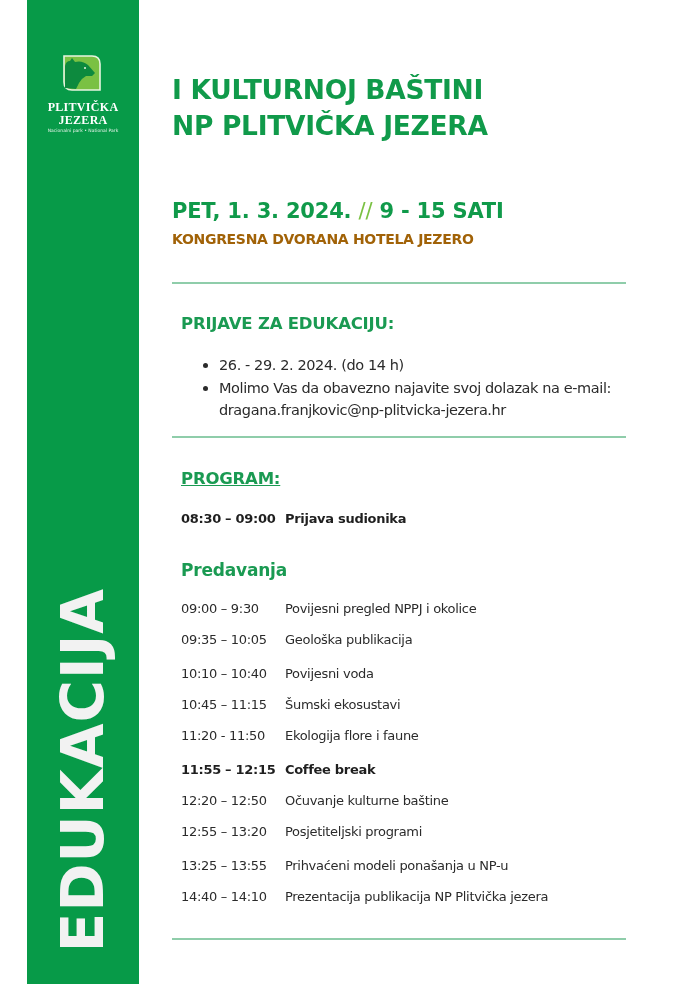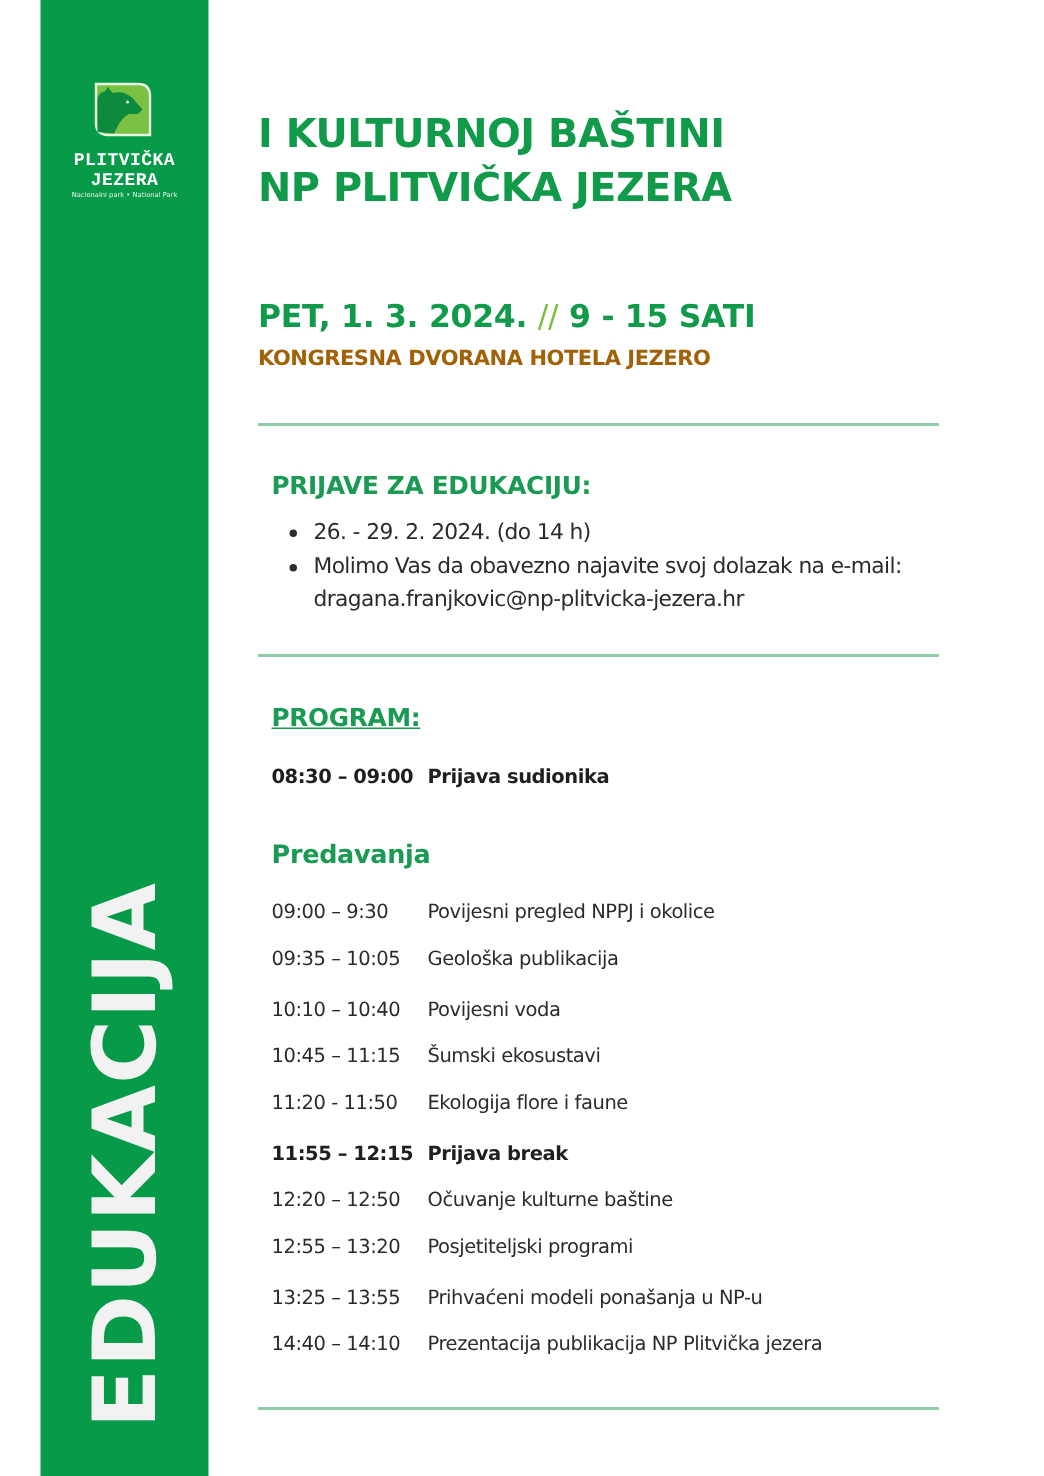--- a/index.html
+++ b/index.html
@@ -10,21 +10,21 @@
   .sidebar {
     position: absolute; left: 27px; top: 0; width: 112px; height: 984px;
     background: #079a48;
   }
   .logo {
     position: absolute; left: 62px; top: 54px; width: 40px; height: 38px;
   }
   .logo-name {
     position: absolute; left: 27px; width: 112px; text-align: center; color: #ffffff;
     font-weight: bold; font-size: 12px; letter-spacing: 0.3px; line-height: 13px;
-    font-family: Liberation Mono, monospace;
+    font-family: Liberation Serif, serif;
   }
   .logo-name.l1 { top: 101px; }
   .logo-name.l2 { top: 114px; }
   .logo-sub {
     position: absolute; left: 27px; top: 128px; width: 112px; text-align: center;
     color: #e6f4ea; font-size: 4.5px; line-height: 6px; font-family: "DejaVu Sans", sans-serif;
   }
   .vertical {
     position: absolute; left: 83px; top: 770px; transform: translate(-50%, -50%) rotate(-90deg);
     color: #f2f2f2; font-weight: bold; font-size: 58px; letter-spacing: 1px; white-space: nowrap;
@@ -45,21 +45,21 @@
     font-size: 14px; white-space: nowrap; font-family: "DejaVu Sans", sans-serif; letter-spacing: -0.3px;
   }
   .divider {
     position: absolute; left: 172px; width: 454px; height: 2px; background: #8fcdaa;
   }
   .section-h {
     position: absolute; left: 181px; color: #1a9a52; font-weight: bold; font-size: 16.5px;
     white-space: nowrap; font-family: "DejaVu Sans", sans-serif; letter-spacing: -0.2px;
   }
   .bullets {
-    position: absolute; left: 181px; top: 344px; margin: 0; padding: 0; list-style: none;
+    position: absolute; left: 181px; top: 344px; margin: 10px; padding: 0; list-style: none;
     color: #2b2b2b; font-size: 14.5px; line-height: 22.5px; font-family: "DejaVu Sans", sans-serif;
     letter-spacing: -0.4px;
   }
   .bullets li { position: relative; padding-left: 28px; white-space: nowrap; }
   .bullets li::before {
     content: ""; position: absolute; left: 12px; top: 9px; width: 5px; height: 5px; border-radius: 50%; background: #2b2b2b;
   }
   .row {
     position: absolute; left: 181px; width: 450px; font-size: 13px; color: #2b2b2b;
     white-space: nowrap; font-family: "DejaVu Sans", sans-serif; letter-spacing: -0.3px;
@@ -130,21 +130,21 @@
 <div class="row" style="top:697px;">
   <span class="time">10:45 – 11:15</span>
   <span class="desc">Šumski ekosustavi</span>
 </div>
 <div class="row" style="top:728px;">
   <span class="time">11:20 - 11:50</span>
   <span class="desc">Ekologija flore i faune</span>
 </div>
 <div class="row bold" style="top:762px;">
   <span class="time">11:55 – 12:15</span>
-  <span class="desc">Prijava break</span>
+  <span class="desc">Coffee break</span>
 </div>
 <div class="row" style="top:793px;">
   <span class="time">12:20 – 12:50</span>
   <span class="desc">Očuvanje kulturne baštine</span>
 </div>
 <div class="row" style="top:824px;">
   <span class="time">12:55 – 13:20</span>
   <span class="desc">Posjetiteljski programi</span>
 </div>
 <div class="row" style="top:858px;">

